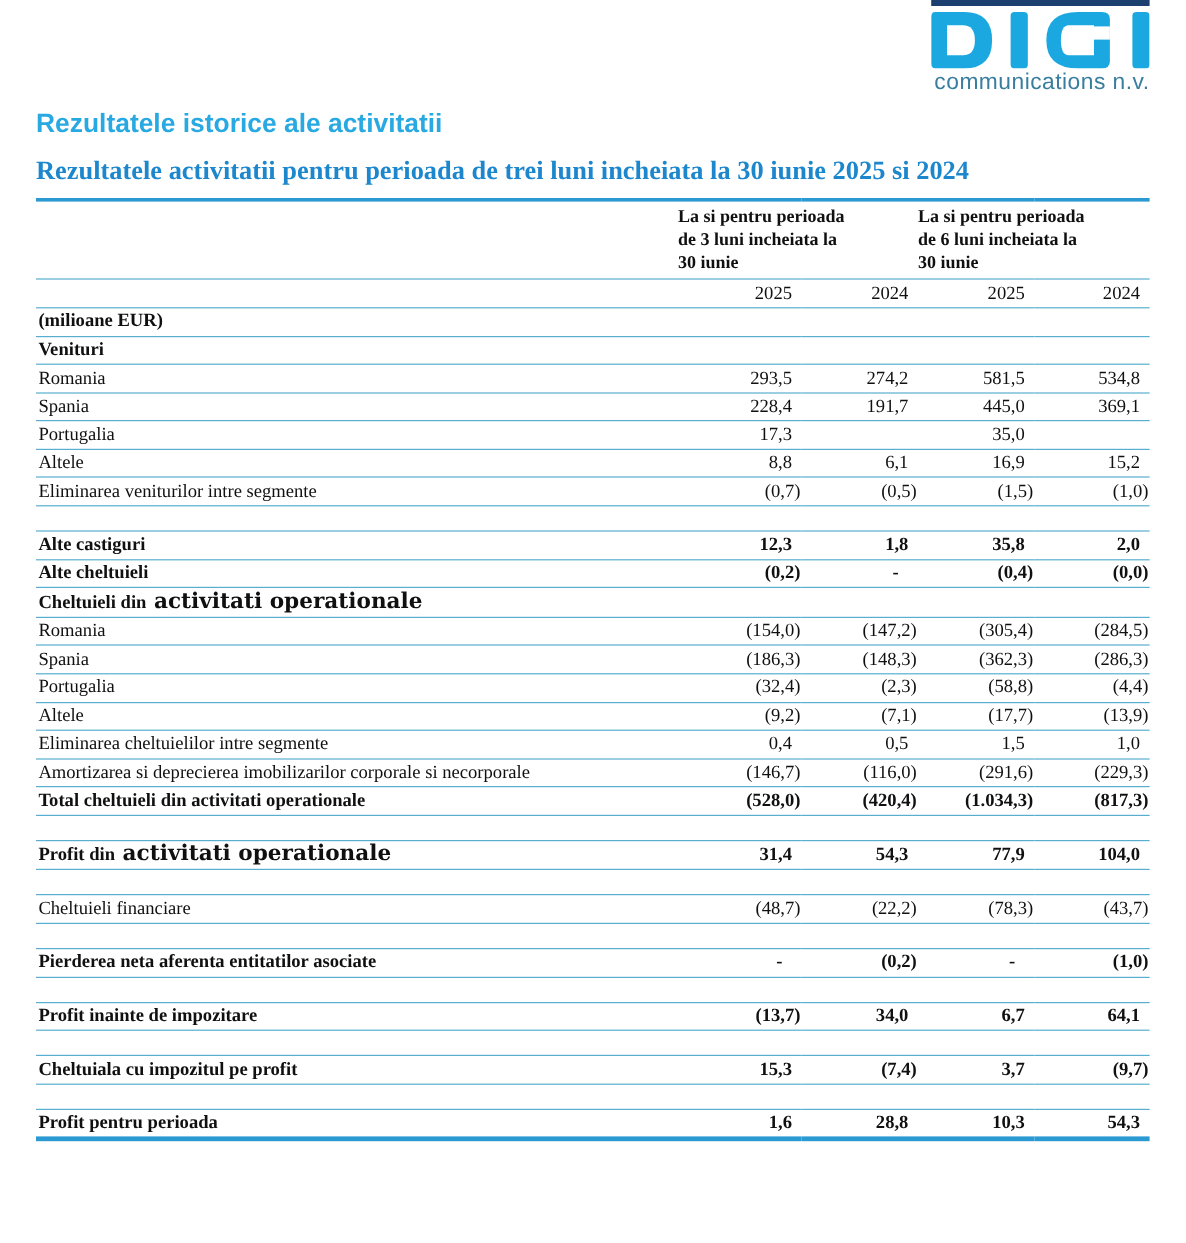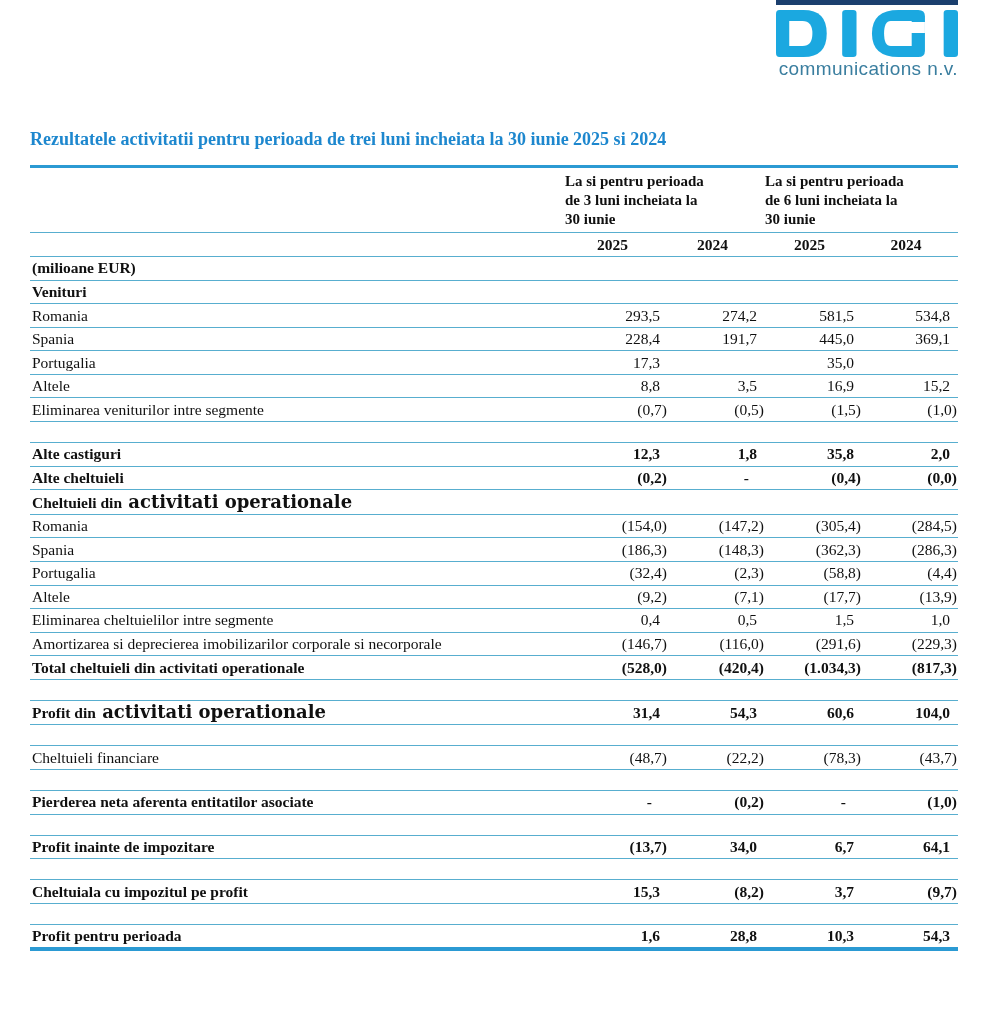--- a/index.html
+++ b/index.html
@@ -43,21 +43,21 @@
   }
   .title{
     position:absolute; left:30px; top:90px; margin:0;
     font-family:"Liberation Sans", sans-serif;
     font-weight:700; font-size:22px; line-height:1.2;
     color:var(--title);
   }
   .subtitle{
     position:absolute; left:30px; top:129px; margin:0;
     font-family:"Liberation Serif", serif;
-    font-weight:700; font-size:18px; line-height:1.2;
+    font-weight:700; font-size:22px; line-height:1.2;
     color:var(--subtitle);
   }
   table.fin-table{
     position:absolute; left:30px; top:165px;
     width:928px;
     border-collapse:collapse;
     table-layout:fixed;
     font-size:15.5px;
     border-top:3px solid var(--rule);
   }
@@ -68,21 +68,21 @@
   col.c4{width:96px;}
   td{vertical-align:bottom;}
   thead td{border-bottom:1px solid var(--line);}
   thead tr.period td{
     font-weight:700; 
     white-space:pre-line;
     font-size:15px; line-height:19px;
     padding:4px 6px 3px 0;
   }
   thead tr.years td{
-    font-weight:700; text-align:center;
+    font-weight:400; text-align:right;
     line-height:19px;
     padding:2px 8px 2px 0;
   }
   tbody td{
     border-bottom:1px solid var(--line);
     padding:2.4px 0 2.4px 2px;
     line-height:17.8px;
   }
   tbody td.num{text-align:right; padding-right:1px; padding-left:0;}
   tbody td.num.np{padding-right:8px;}
@@ -112,20 +112,21 @@
       </g>
       <g fill="#ffffff">
         <path d="M12 11 H24 Q33 11 33 23.5 Q33 36 24 36 H12 Z"></path>
         <path d="M104 11 H123 V36 H104 Q98 36 98 23.5 Q98 11 104 11 Z"></path>
         <rect x="118" y="12" width="17" height="11"></rect>
       </g>
     </svg>
     <div class="logo-sub">communications n.v.</div>
   </div>
 
+  <h1 class="title">Rezultatele istorice ale activitatii</h1>
   <h2 class="subtitle">Rezultatele activitatii pentru perioada de trei luni incheiata la 30 iunie 2025 si 2024</h2>
 
   <table class="fin-table">
     <colgroup>
       <col class="c-label">
         <col class="c1">
         <col class="c2">
         <col class="c3">
         <col class="c4">
     </colgroup>
@@ -179,21 +180,21 @@
         <tr class="">
           <td>Portugalia</td>
           <td class="num np">17,3</td>
           <td class="num"></td>
           <td class="num np">35,0</td>
           <td class="num"></td>
         </tr>
         <tr class="">
           <td>Altele</td>
           <td class="num np">8,8</td>
-          <td class="num np">3,5</td>
+          <td class="num np">6,1</td>
           <td class="num np">16,9</td>
           <td class="num np">15,2</td>
         </tr>
         <tr class="">
           <td>Eliminarea veniturilor intre segmente</td>
           <td class="num">(0,7)</td>
           <td class="num">(0,5)</td>
           <td class="num">(1,5)</td>
           <td class="num">(1,0)</td>
         </tr>
@@ -270,21 +271,21 @@
           <td class="num">(1.034,3)</td>
           <td class="num">(817,3)</td>
         </tr>
         <tr class="spacer">
           <td colspan="5"></td>
         </tr>
         <tr class="bold">
           <td>Profit din<span class="accent-font"> activitati operationale</span></td>
           <td class="num np">31,4</td>
           <td class="num np">54,3</td>
-          <td class="num np">60,6</td>
+          <td class="num np">77,9</td>
           <td class="num np">104,0</td>
         </tr>
         <tr class="spacer">
           <td colspan="5"></td>
         </tr>
         <tr class="">
           <td>Cheltuieli financiare</td>
           <td class="num">(48,7)</td>
           <td class="num">(22,2)</td>
           <td class="num">(78,3)</td>
@@ -309,21 +310,21 @@
           <td class="num np">34,0</td>
           <td class="num np">6,7</td>
           <td class="num np">64,1</td>
         </tr>
         <tr class="spacer">
           <td colspan="5"></td>
         </tr>
         <tr class="bold">
           <td>Cheltuiala cu impozitul pe profit</td>
           <td class="num np">15,3</td>
-          <td class="num">(8,2)</td>
+          <td class="num">(7,4)</td>
           <td class="num np">3,7</td>
           <td class="num">(9,7)</td>
         </tr>
         <tr class="spacer">
           <td colspan="5"></td>
         </tr>
         <tr class="bold">
           <td>Profit pentru perioada</td>
           <td class="num np">1,6</td>
           <td class="num np">28,8</td>

